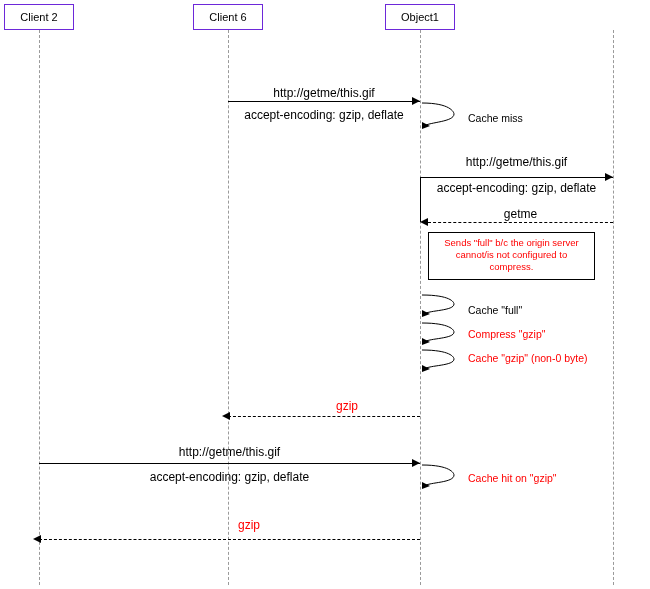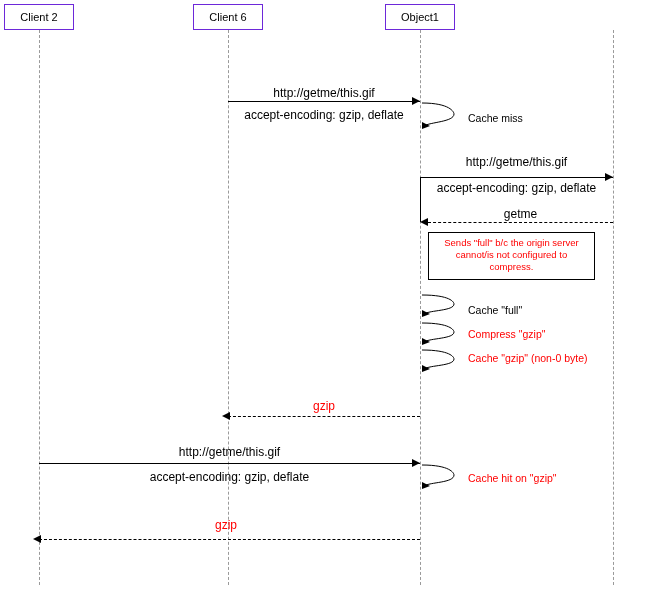--- a/index.html
+++ b/index.html
@@ -55,20 +55,21 @@
     border-right: 8px solid #000000;
   }
   .msg-label {
     position: absolute;
     font-size: 12px;
     color: #000000;
     white-space: nowrap;
   }
   .msg-label.red {
     color: #ff0000;
+    padding-left: 23px;
   }
   .msg-label.center {
     text-align: center;
   }
   .self-label {
     position: absolute;
     font-size: 10.5px;
     white-space: nowrap;
     color: #000000;
   }

